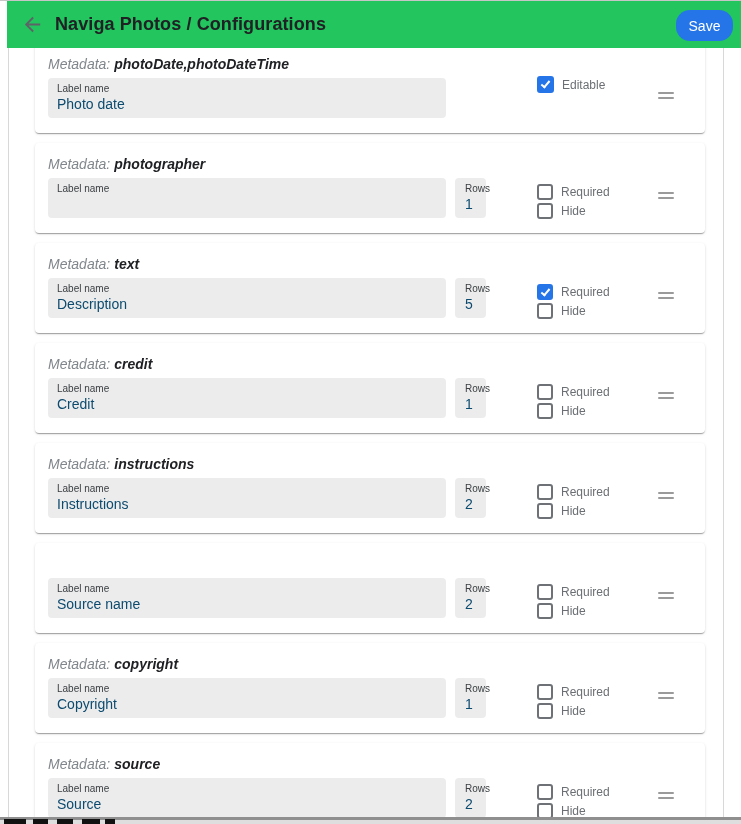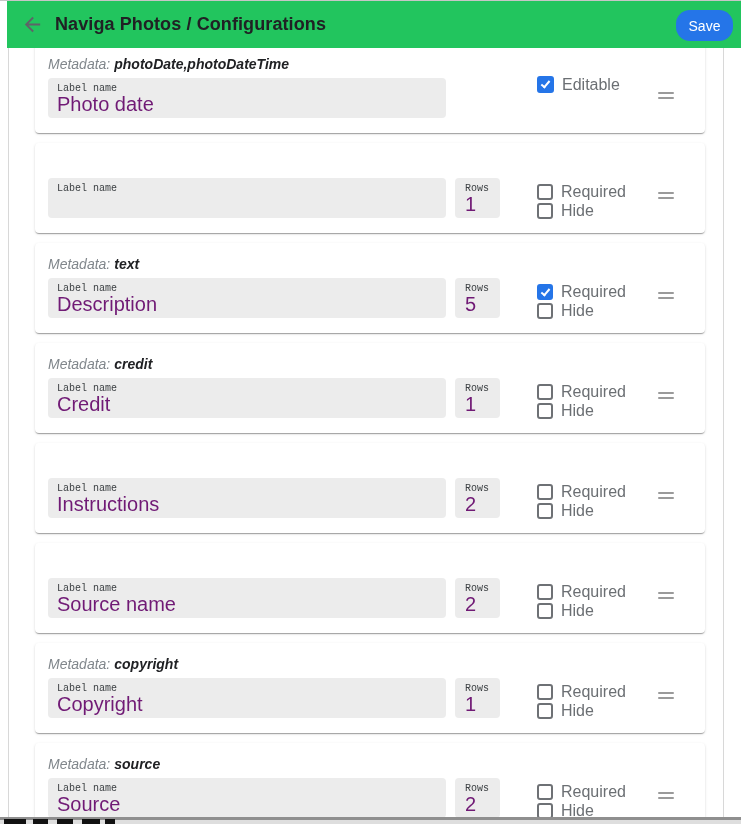--- a/index.html
+++ b/index.html
@@ -31,38 +31,38 @@
   
   .cards{position:absolute;top:43px;left:35px;width:670px;z-index:2;}
   .card{position:relative;width:670px;height:90px;margin-bottom:10px;background:#fff;border-radius:4px;
     box-shadow:0 2px 1px -1px rgba(0,0,0,.2),0 1px 1px 0 rgba(0,0,0,.14),0 1px 3px 0 rgba(0,0,0,.12);}
   .meta{position:absolute;left:13px;top:13px;font-size:14px;line-height:17px;white-space:nowrap;font-style:italic;}
   .meta-prefix{color:#80868b;}
   .meta-name{color:#202124;font-weight:bold;margin-left:4px;}
 
   .field{position:absolute;top:35px;height:40px;background:var(--input-bg);border-radius:4px;cursor:text;}
   .label-field{left:13px;width:398px;}
-  .rows-field{left:420px;width:45px;}
-  .field .caption{position:absolute;top:5px;font-size:10px;line-height:12px;color:#3c4043;white-space:nowrap;font-family:Liberation Mono, monospace;}
-  .field .value{position:absolute;top:18px;font-size:20px;line-height:17px;color:#701a75;white-space:nowrap;}
+  .rows-field{left:420px;width:31px;}
+  .field .caption{position:absolute;top:5px;font-size:10px;line-height:12px;color:#3c4043;white-space:nowrap;}
+  .field .value{position:absolute;top:18px;font-size:14px;line-height:17px;color:#0c4a6e;white-space:nowrap;}
   .label-field .caption,.label-field .value{left:9px;}
   .rows-field .caption,.rows-field .value{left:10px;}
 
   .cb-col{position:absolute;left:502px;top:41px;}
   .cb-col.single{top:33px;}
   .cb-row{display:flex;align-items:center;height:16px;margin-bottom:3px;cursor:pointer;}
   .cb-col.single .cb-row{height:17px;}
   .cb{width:16px;height:16px;border:2px solid #6e7175;border-radius:3px;background:#fff;flex:0 0 auto;
     display:flex;justify-content:center;}
   .cb-col.single .cb{width:17px;height:17px;}
   .cb-row.checked .cb{background:var(--accent);border-color:var(--accent);}
   .check{display:none;width:5px;height:9px;border-right:2px solid #fff;border-bottom:2px solid #fff;
     transform:rotate(40deg);margin-top:1px;}
   .cb-row.checked .check{display:block;}
-  .cb-label{margin-left:8px;font-size:16px;color:#6b6f73;white-space:nowrap;}
+  .cb-label{margin-left:8px;font-size:12px;color:#6b6f73;white-space:nowrap;}
 
   .drag{position:absolute;left:623px;top:49px;width:16px;cursor:grab;}
   .drag i{display:block;width:16px;height:2px;margin-bottom:3px;background:#9a9a9a;border-radius:1px;}
 
   
   .bottom-window{position:absolute;left:0;bottom:0;width:741px;height:7px;z-index:20;}
   .win-line{position:absolute;top:0;left:0;width:741px;height:3px;background:#8f8f8f;}
   .win-lower{position:absolute;top:3px;left:0;width:741px;height:4px;background:#dedede;}
   .frag{position:absolute;bottom:0;height:5px;background:#111;}
 </style>
@@ -104,20 +104,23 @@
             </span>
     <span class="cb-label">Editable</span>
   </label>
         </div>
     <div class="drag">
           <i></i>
           <i></i>
         </div>
   </section>
       <section class="card">
+    <div class="meta">
+      <span class="meta-prefix">Metadata:</span><span class="meta-name">photographer</span>
+    </div>
     <div class="field label-field">
       <span class="caption">Label name</span>
     </div>
     <div class="field rows-field">
       <span class="caption">Rows</span>
       <span class="value">1</span>
     </div>
     <div class="cb-col">
           <label class="cb-row">
     <span class="cb"></span>
@@ -183,20 +186,23 @@
     <span class="cb"></span>
     <span class="cb-label">Hide</span>
   </label>
         </div>
     <div class="drag">
           <i></i>
           <i></i>
         </div>
   </section>
       <section class="card">
+    <div class="meta">
+      <span class="meta-prefix">Metadata:</span><span class="meta-name">instructions</span>
+    </div>
     <div class="field label-field">
       <span class="caption">Label name</span>
       <span class="value">Instructions</span>
     </div>
     <div class="field rows-field">
       <span class="caption">Rows</span>
       <span class="value">2</span>
     </div>
     <div class="cb-col">
           <label class="cb-row">

